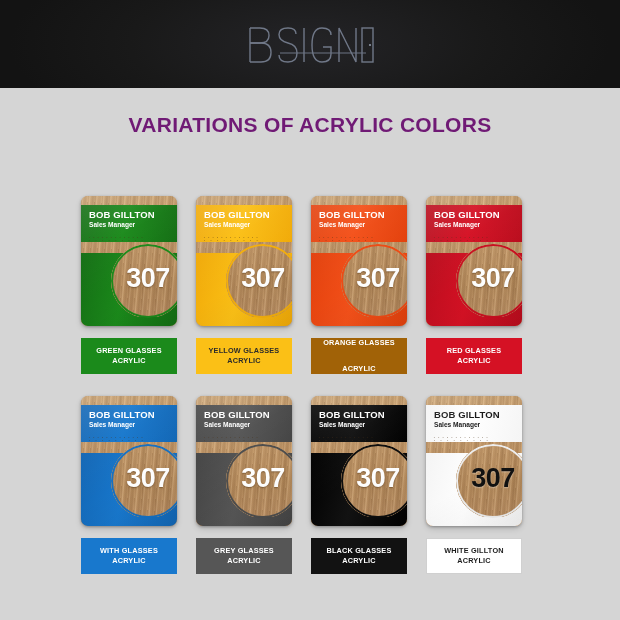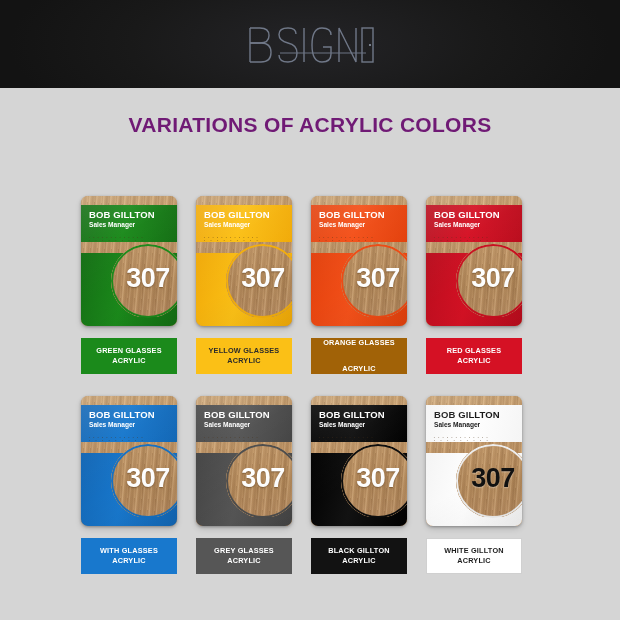--- a/index.html
+++ b/index.html
@@ -410,21 +410,21 @@
             <div class="woodfill"></div>
             <div class="ringline" style="border-color: rgb(13, 13, 13);"></div>
           </div>
           <div class="braille"></div>
           <div class="name" style="color: rgb(255, 255, 255);">BOB GILLTON</div>
           <div class="role" style="color: rgb(255, 255, 255);">Sales Manager</div>
           <div class="roomnum" style="color: rgb(255, 255, 255);">307</div>
           <div class="sheen"></div>
         </div>
         <div class="caption" style="background: rgb(18, 18, 18); color: rgb(255, 255, 255);">
-          <span>BLACK GILLTON</span>
+          <span>BLACK GLASSES</span>
           <span>ACRYLIC</span>
         </div>
       </div>
       <div class="cell">
         <div class="sign">
           <div class="wood"></div>
           <div class="acrylic">
             <div class="band" style="background: linear-gradient(105deg, rgb(244, 244, 244) 0%, rgb(255, 255, 255) 45%, rgb(244, 244, 244) 100%);"></div>
             <div class="lower" style="background: linear-gradient(105deg, rgb(244, 244, 244) 0%, rgb(255, 255, 255) 45%, rgb(244, 244, 244) 100%);"></div>
           </div>

